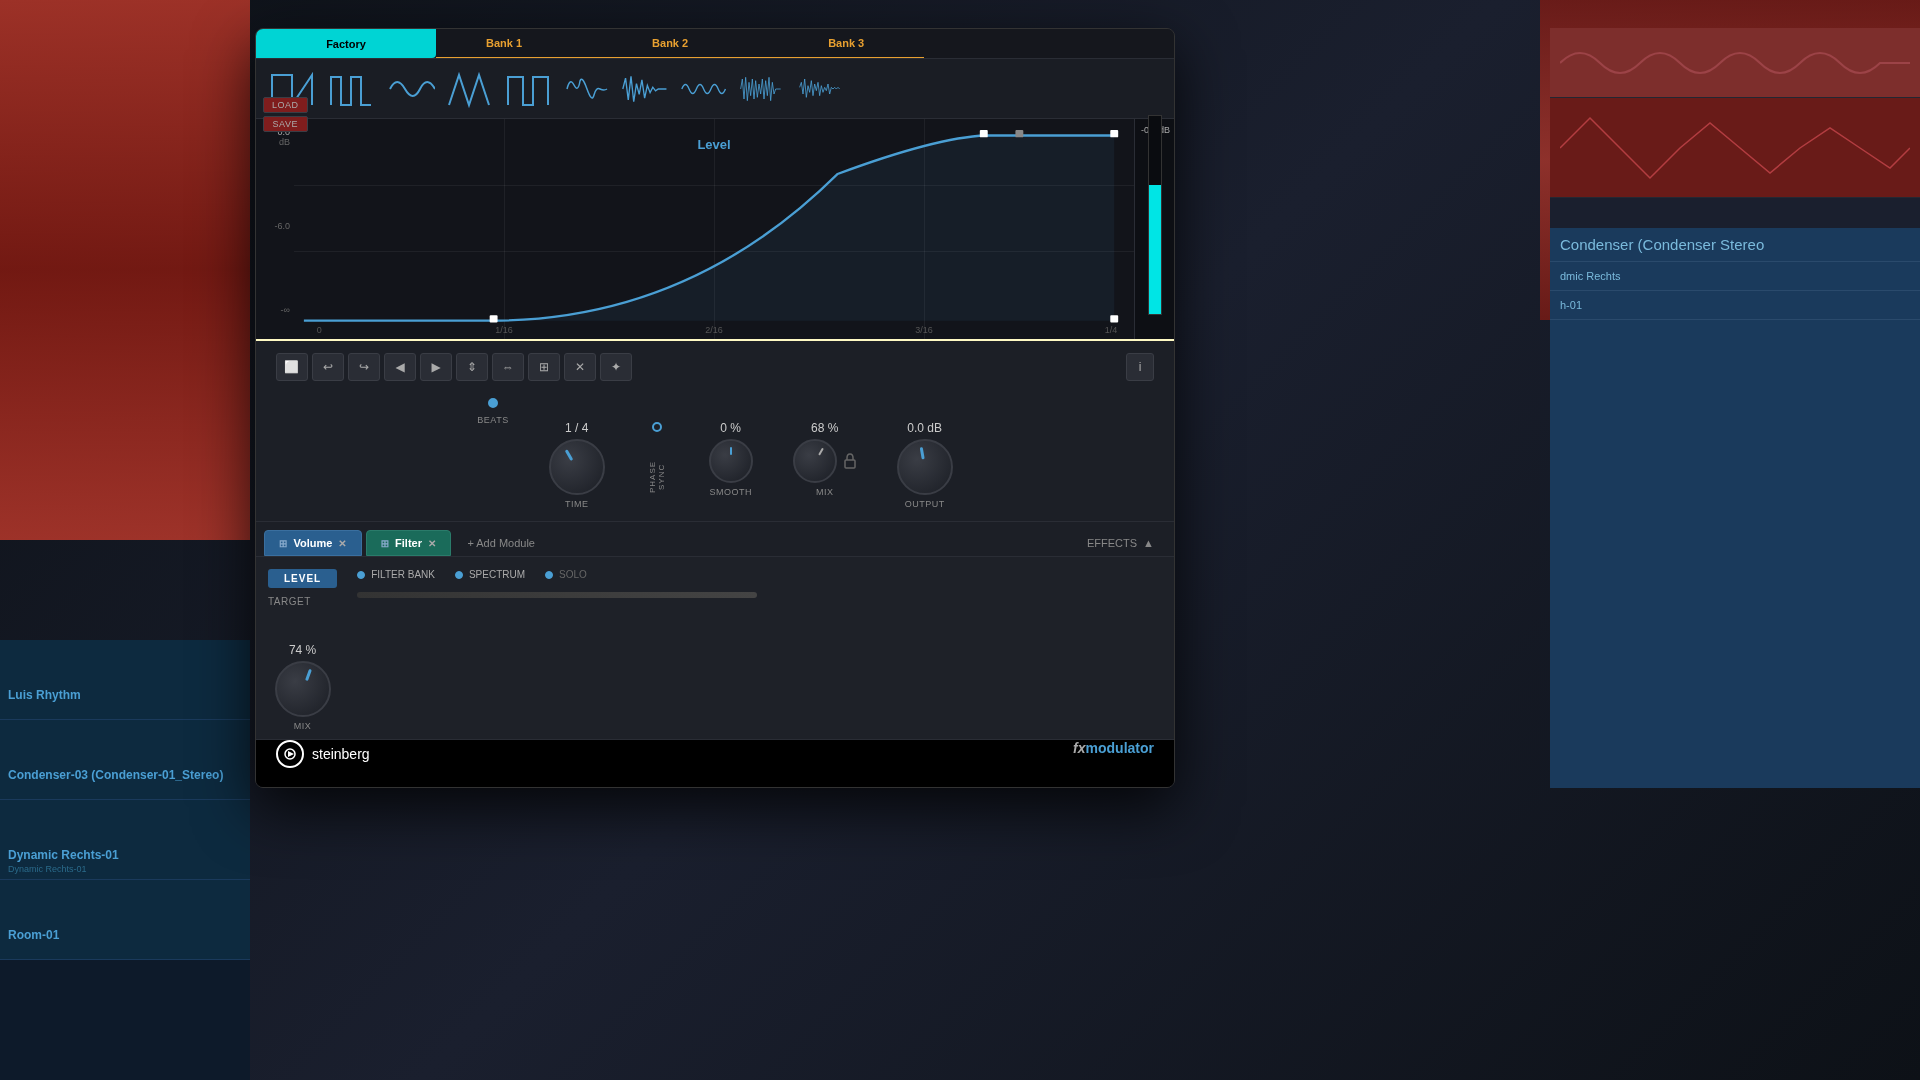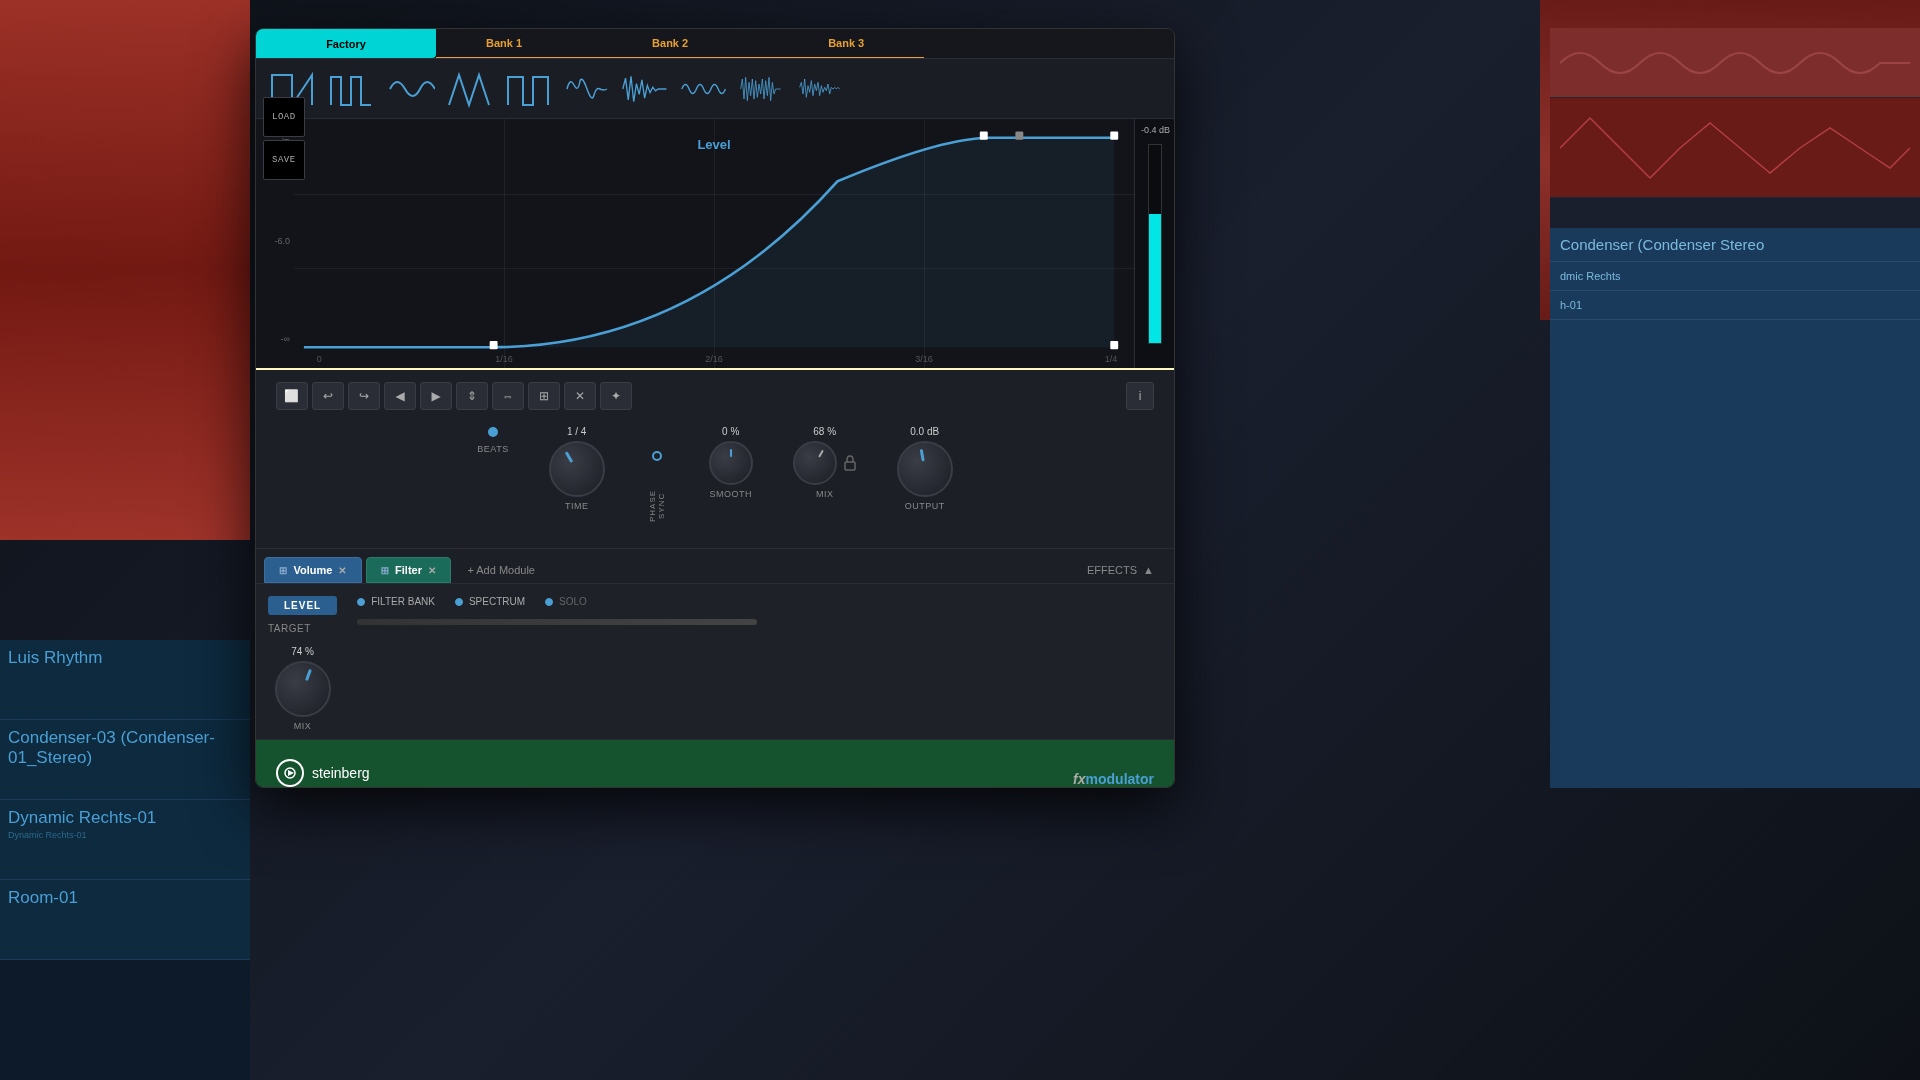--- a/index.html
+++ b/index.html
@@ -256,22 +256,23 @@
     }
 
     .knob-group {
       display: flex;
       flex-direction: column;
       align-items: center;
       gap: 4px;
     }
 
     .knob-value {
-      font-size: 10px;
+      font-size: 12px;
       color: #ccc;
+      margin-top: 24px;
     }
 
     .knob-container {
       position: relative;
       width: 56px;
       height: 56px;
     }
 
     .knob-large {
       width: 56px;
@@ -503,23 +504,23 @@
       cursor: pointer;
     }
 
     
     .branding-bar {
       position: absolute;
       bottom: 0;
       left: 0;
       right: 0;
       height: 48px;
-      background: #14532d;
-      display: flex;
-      align-items: flex-end;
+      background: #000000;
+      display: flex;
+      align-items: flex-start;
       justify-content: space-between;
       padding: 0 20px;
       border-top: 1px solid #2a2d35;
     }
 
     .steinberg-logo {
       display: flex;
       align-items: center;
       gap: 8px;
       color: #fff;
@@ -553,29 +554,28 @@
     .load-save-btns {
       position: absolute;
       top: 97px;
       left: 263px;
       display: flex;
       flex-direction: column;
       gap: 3px;
     }
 
     .ls-btn {
-      background: #000000;
+      background: #7f1d1d;
       border: 1px solid #3a3d45;
       color: #aaa;
       font-size: 9px;
-      padding: 14px 8px;
+      padding: 2px 8px;
       border-radius: 2px;
       cursor: pointer;
       letter-spacing: 0.5px;
-      font-family: Liberation Mono, monospace;
     }
 
     
     .grid-line-v {
       position: absolute;
       top: 0;
       bottom: 0;
       width: 1px;
       background: rgba(255,255,255,0.06);
     }
@@ -627,23 +627,24 @@
     }
 
     .daw-left-track {
       height: 80px;
       border-bottom: 1px solid #1a3a5c;
       padding: 8px;
       overflow: hidden;
     }
 
     .daw-track-name {
-      font-size: 17px;
+      font-size: 12px;
       color: #4a9fd4;
-      font-weight: normal;
+      font-weight: bold;
+      margin-top: 40px;
     }
 
     .daw-track-sub {
       font-size: 9px;
       color: #2a6a8a;
       margin-top: 2px;
     }
     .daw-track-bg-blue {
       background: #0d2a3f;
     }

